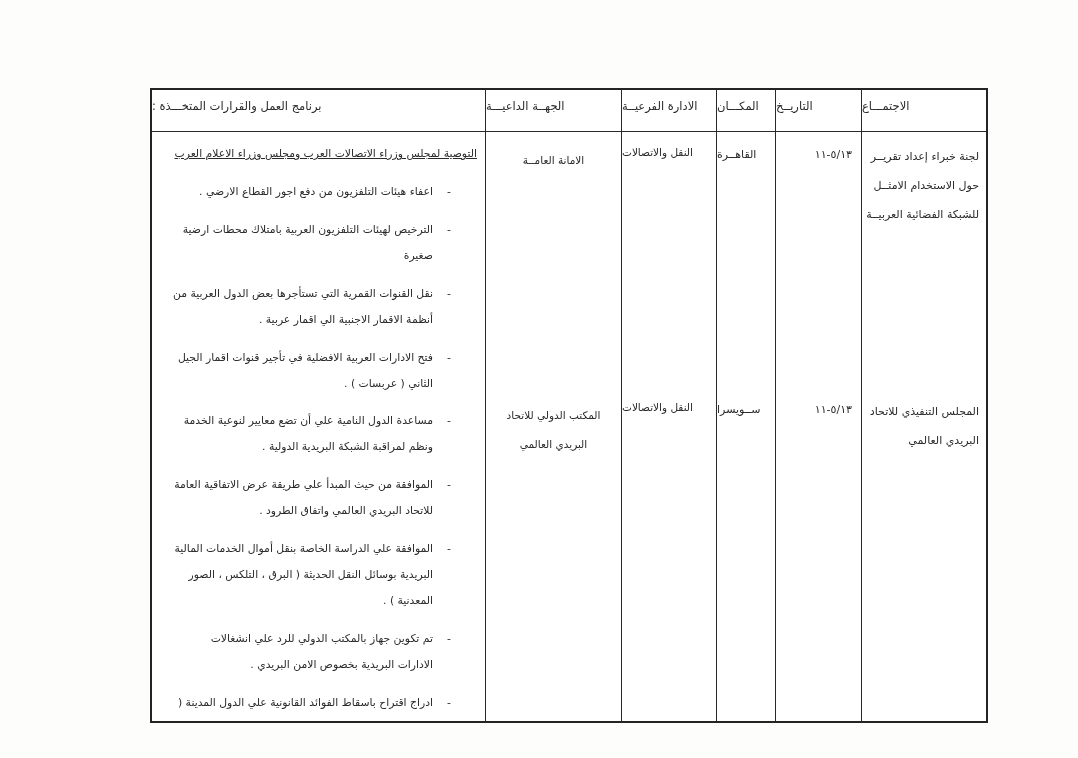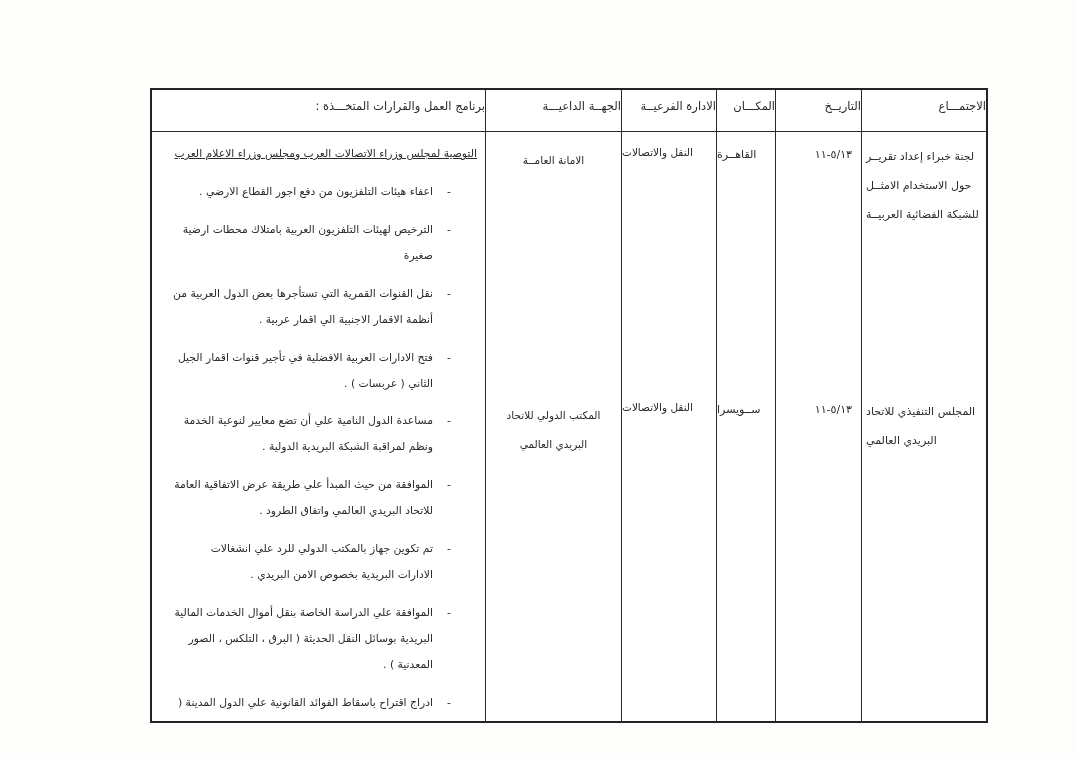--- a/index.html
+++ b/index.html
@@ -21,26 +21,26 @@
     grid-template-columns:125px 86px 59px 95px 136px auto;
     grid-template-rows:42px auto;
     background:#fff;
     box-sizing:border-box;
   }
   .cell{box-sizing:border-box;overflow:hidden;}
   .div-l{border-left:1px solid #2a2a2a;}           
   .hcell{
     border-bottom:1px solid #2a2a2a;
     font-size:11.5px;
-    text-align:right;
+    text-align:left;
     padding-top:9px;
     letter-spacing:.2px;
   }
   .e1{height:255px;box-sizing:border-box;}
-  .meet{padding:10px 7px 0 4px;line-height:29px;font-size:11px;text-align:left;}
+  .meet{padding:10px 7px 0 4px;line-height:29px;font-size:11px;text-align:right;}
   .date{direction:ltr;text-align:right;padding:16px 9px 0 3px;font-size:11px;}
   .place{text-align:left;padding-top:16px;font-size:11px;}
   .sub{text-align:left;padding-top:14px;font-size:10.5px;}
   .inv{text-align:center;padding:14px 5px 0 5px;line-height:29px;font-size:10.5px;}
   .prog{padding:9px 7px 4px 6px;font-size:10.8px;}
   .intro{margin:0;padding:0 1px;line-height:26px;text-align:right;text-decoration:underline;}
   .item{
     position:relative;margin:12px;
     padding:0 33px 0 2px;
     line-height:26px;text-align:right;
@@ -92,20 +92,20 @@
       <div class="e1 prog">
         <p class="intro">التوصية لمجلس وزراء الاتصالات العرب ومجلس وزراء الاعلام العرب</p>
         <p class="item">اعفاء هيئات التلفزيون من دفع اجور القطاع الارضي .</p>
         <p class="item">الترخيص لهيئات التلفزيون العربية بامتلاك محطات ارضية صغيرة</p>
         <p class="item">نقل القنوات القمرية التي تستأجرها بعض الدول العربية من أنظمة الاقمار الاجنبية الي اقمار عربية .</p>
         <p class="item">فتح الادارات العربية الافضلية في تأجير قنوات اقمار الجيل الثاني ( عربسات ) .</p>
       </div>
       <div class="prog">
         <p class="item">مساعدة الدول النامية علي أن تضع معايير لنوعية الخدمة ونظم لمراقبة الشبكة البريدية الدولية .</p>
         <p class="item">الموافقة من حيث المبدأ علي طريقة عرض الاتفاقية العامة للاتحاد البريدي العالمي واتفاق الطرود .</p>
+        <p class="item">الموافقة علي الدراسة الخاصة بنقل أموال الخدمات المالية البريدية بوسائل النقل الحديثة ( البرق ، التلكس ، الصور المعدنية ) .</p>
         <p class="item">تم تكوين جهاز بالمكتب الدولي للرد علي انشغالات الادارات البريدية بخصوص الامن البريدي .</p>
-        <p class="item">الموافقة علي الدراسة الخاصة بنقل أموال الخدمات المالية البريدية بوسائل النقل الحديثة ( البرق ، التلكس ، الصور المعدنية ) .</p>
         <p class="item">ادراج اقتراح باسقاط الفوائد القانونية علي الدول المدينة ( بناء علي رغبة الجمهورية اللبنانية )</p>
       </div>
     </div>
 
   </div>
 </div>
 
 </body></html>

